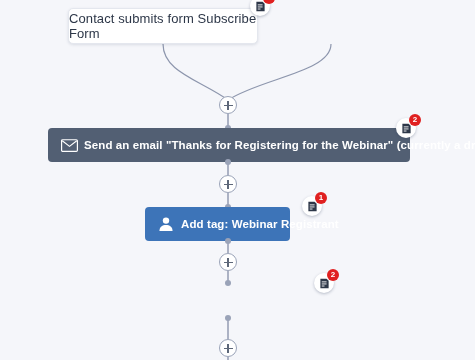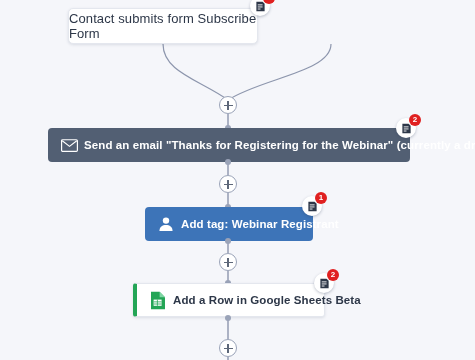--- a/index.html
+++ b/index.html
@@ -68,21 +68,21 @@
   }
   .step-email {
     left: 48px;
     top: 128px;
     width: 362px;
     background: #525f73;
   }
   .step-tag {
     left: 145px;
     top: 207px;
-    width: 168px;
+    width: 145px;
     background: #3d74b8;
   }
   .step-sheets {
     left: 133px;
     top: 283px;
     width: 192px;
     background: #ffffff;
     border: 1px solid #e4e7ee;
     border-left: 4px solid #23a556;
     border-radius: 3px;
@@ -259,33 +259,20 @@
       <rect x="4" y="5" width="7" height="1.3" fill="#ffffff"></rect>
       <rect x="4" y="8" width="7" height="1.3" fill="#ffffff"></rect>
       <rect x="4" y="11" width="4" height="1.3" fill="#ffffff"></rect>
     </svg>
     <span class="badge-count">1</span>
   </div>
 
   <div class="plus" style="left:228px; top:262px;"></div>
 
   <div class="dot" style="left:228px; top:283px;"></div>
-  <div class="step step-sheets">
-    <span class="step-icon">
-      <svg width="16" height="19" viewBox="0 0 16 19">
-        <path d="M1 0.8 h8.6 L15 6.2 V18.2 H1 Z" fill="#23a556"></path>
-        <path d="M9.6 0.8 L15 6.2 H9.6 Z" fill="#7ed6a4"></path>
-        <rect x="3.6" y="8.6" width="8" height="6.2" fill="#ffffff"></rect>
-        <rect x="3.6" y="10.5" width="8" height="0.8" fill="#23a556"></rect>
-        <rect x="3.6" y="12.6" width="8" height="0.8" fill="#23a556"></rect>
-        <rect x="6.9" y="8.6" width="0.8" height="6.2" fill="#23a556"></rect>
-      </svg>
-    </span>
-    <span class="step-label">Add a Row in Google Sheets Beta</span>
-  </div>
   <div class="dot" style="left:228px; top:318px;"></div>
 
   <div class="badge" style="left:314px; top:273px;">
     <svg width="11" height="11" viewBox="0 0 16 16">
       <path d="M2 1 h9 l3 3 v11 h-12 z" fill="#2d3748"></path>
       <rect x="4" y="5" width="7" height="1.3" fill="#ffffff"></rect>
       <rect x="4" y="8" width="7" height="1.3" fill="#ffffff"></rect>
       <rect x="4" y="11" width="4" height="1.3" fill="#ffffff"></rect>
     </svg>
     <span class="badge-count">2</span>

